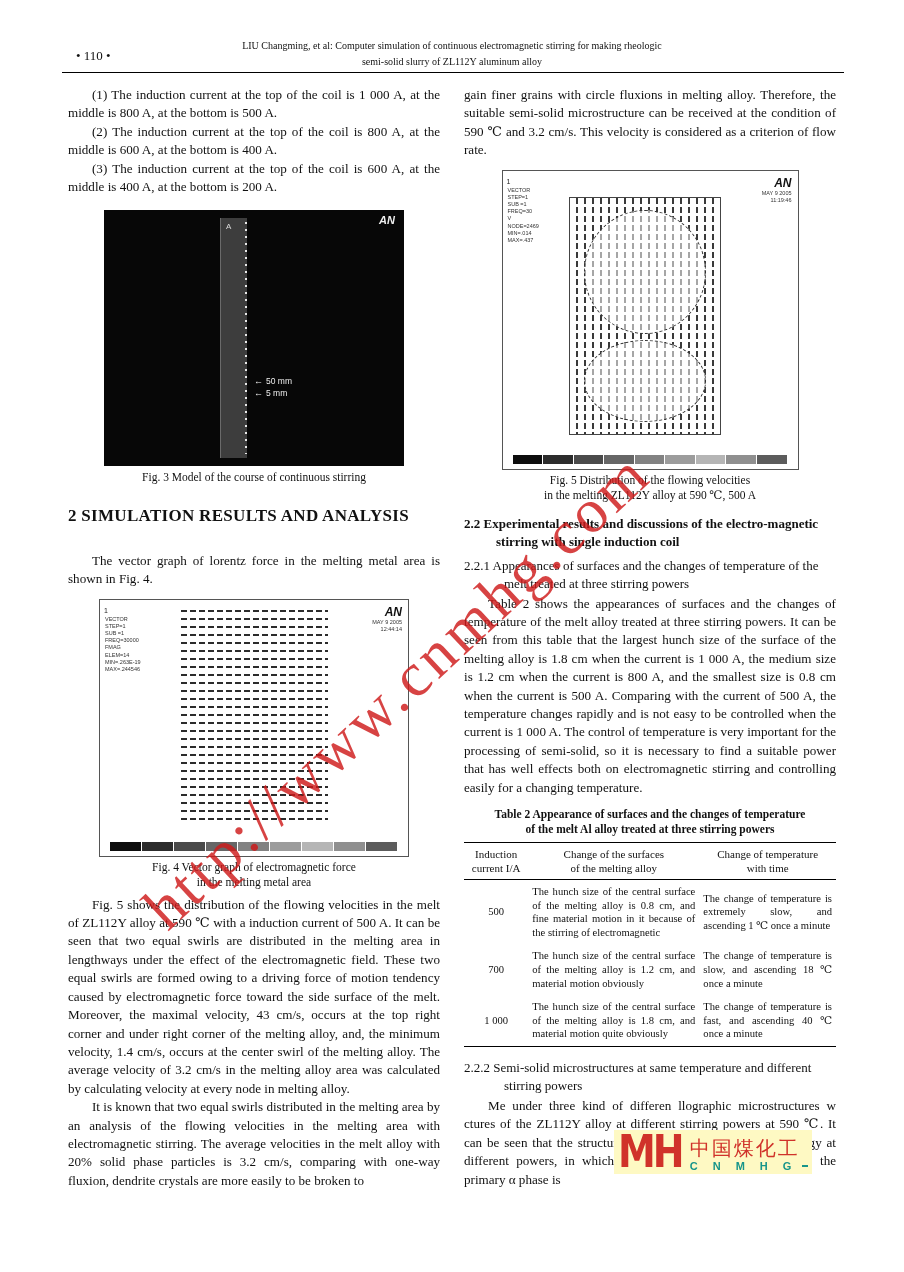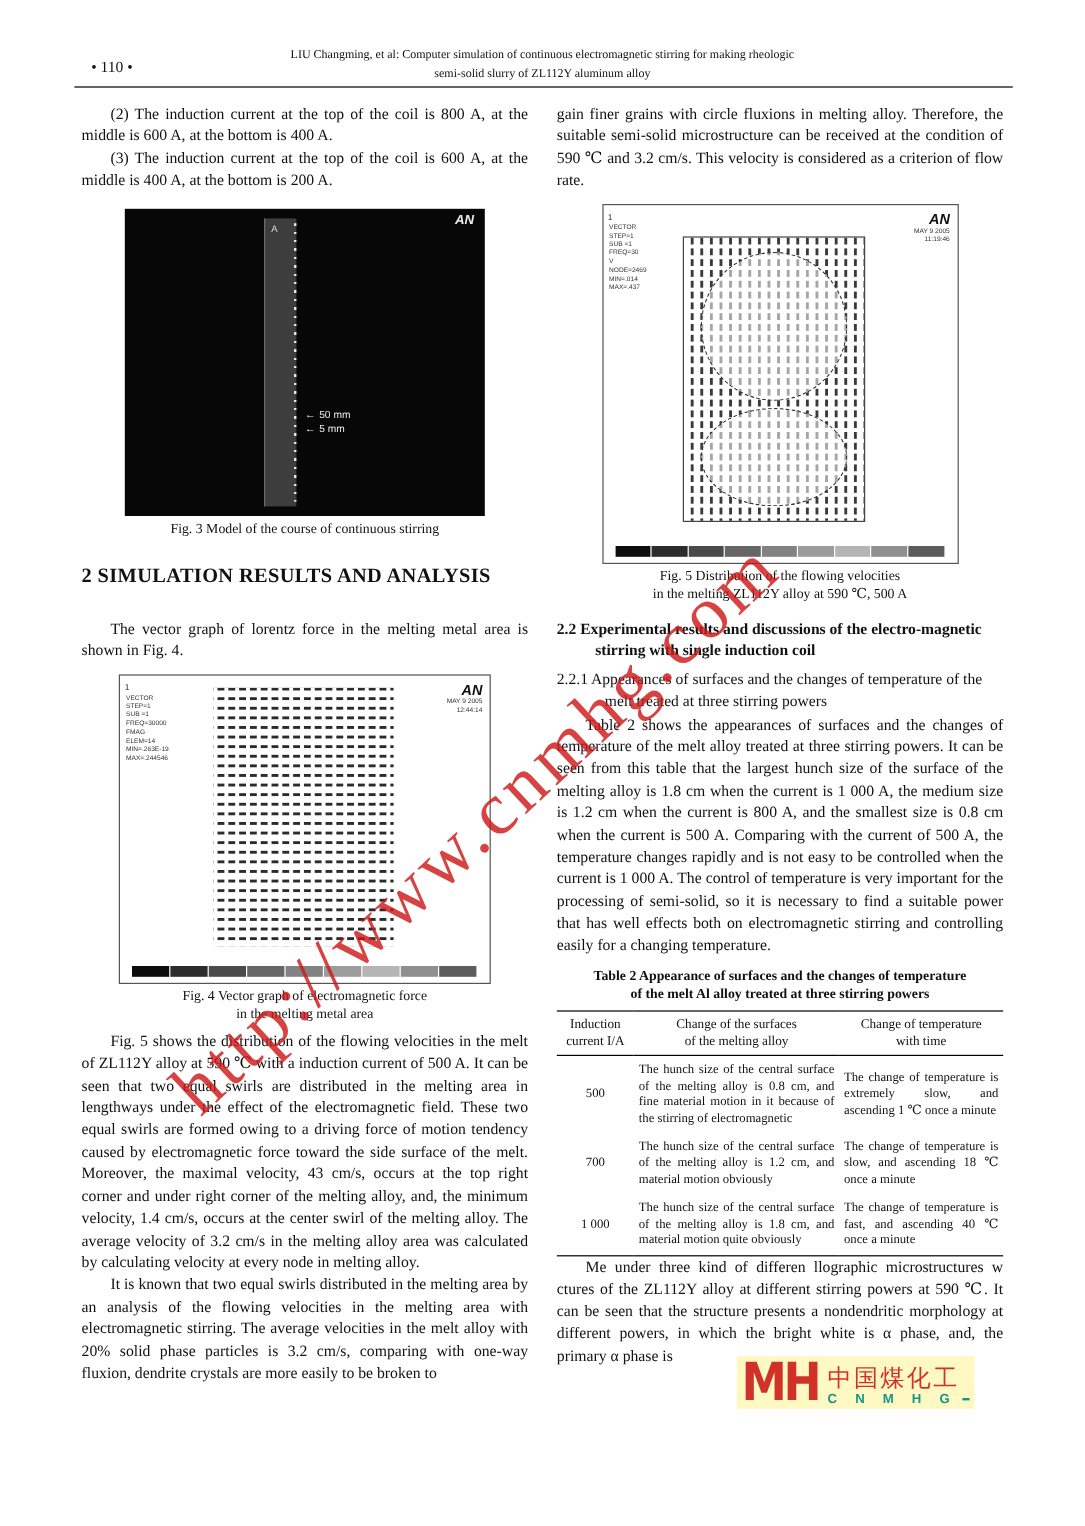--- a/index.html
+++ b/index.html
@@ -105,20 +105,21 @@
 
   <div class="pageno">• 110 •</div>
   <div class="head-title">
     <div>LIU Changming, et al: Computer simulation of continuous electromagnetic stirring for making rheologic</div>
     <div>semi-solid slurry of ZL112Y aluminum alloy</div>
   </div>
   <div class="head-rule"></div>
 
   <div class="col col-left">
 
+    <p class="body">(1) The induction current at the top of the coil is 1 000 A, at the middle is 800 A, at the bottom is 500 A.</p>
     <p class="body">(2) The induction current at the top of the coil is 800 A, at the middle is 600 A, at the bottom is 400 A.</p>
     <p class="body">(3) The induction current at the top of the coil is 600 A, at the middle is 400 A, at the bottom is 200 A.</p>
 
     <div class="figwrap">
       <div class="fig3">
         <span class="fig3-an">AN</span>
         <div class="fig3-strip"></div>
         <div class="fig3-dots"></div>
         <span class="fig3-a">A</span>
         <div class="fig3-dim">
@@ -243,20 +244,21 @@
           <td class="temp">The change of temperature is slow, and ascending 18 ℃ once a minute</td>
         </tr>
         <tr>
           <td class="cur">1 000</td>
           <td class="surf">The hunch size of the central surface of the melting alloy is 1.8 cm, and material motion quite obviously</td>
           <td class="temp">The change of temperature is fast, and ascending 40 ℃ once a minute</td>
         </tr>
       </tbody>
     </table>
 
+    <div class="h4" style="margin-top:12px">2.2.2   Semi-solid microstructures at same temperature and different stirring powers</div>
     <p class="body">Me   under three kind of differen   llographic microstructures w   ctures of the ZL112Y alloy at different stirring powers at 590 ℃. It can be seen that the structure presents a nondendritic morphology at different powers, in which the bright white is α phase, and, the primary α phase is</p>
   </div>
 
   <div class="watermark">http://www.cnmhg.com</div>
 
   <div class="brand">
     <div class="brand-mark">MH</div>
     <div class="brand-right">
       <div class="brand-cn">中国煤化工</div>
       <div class="brand-latin-row">

